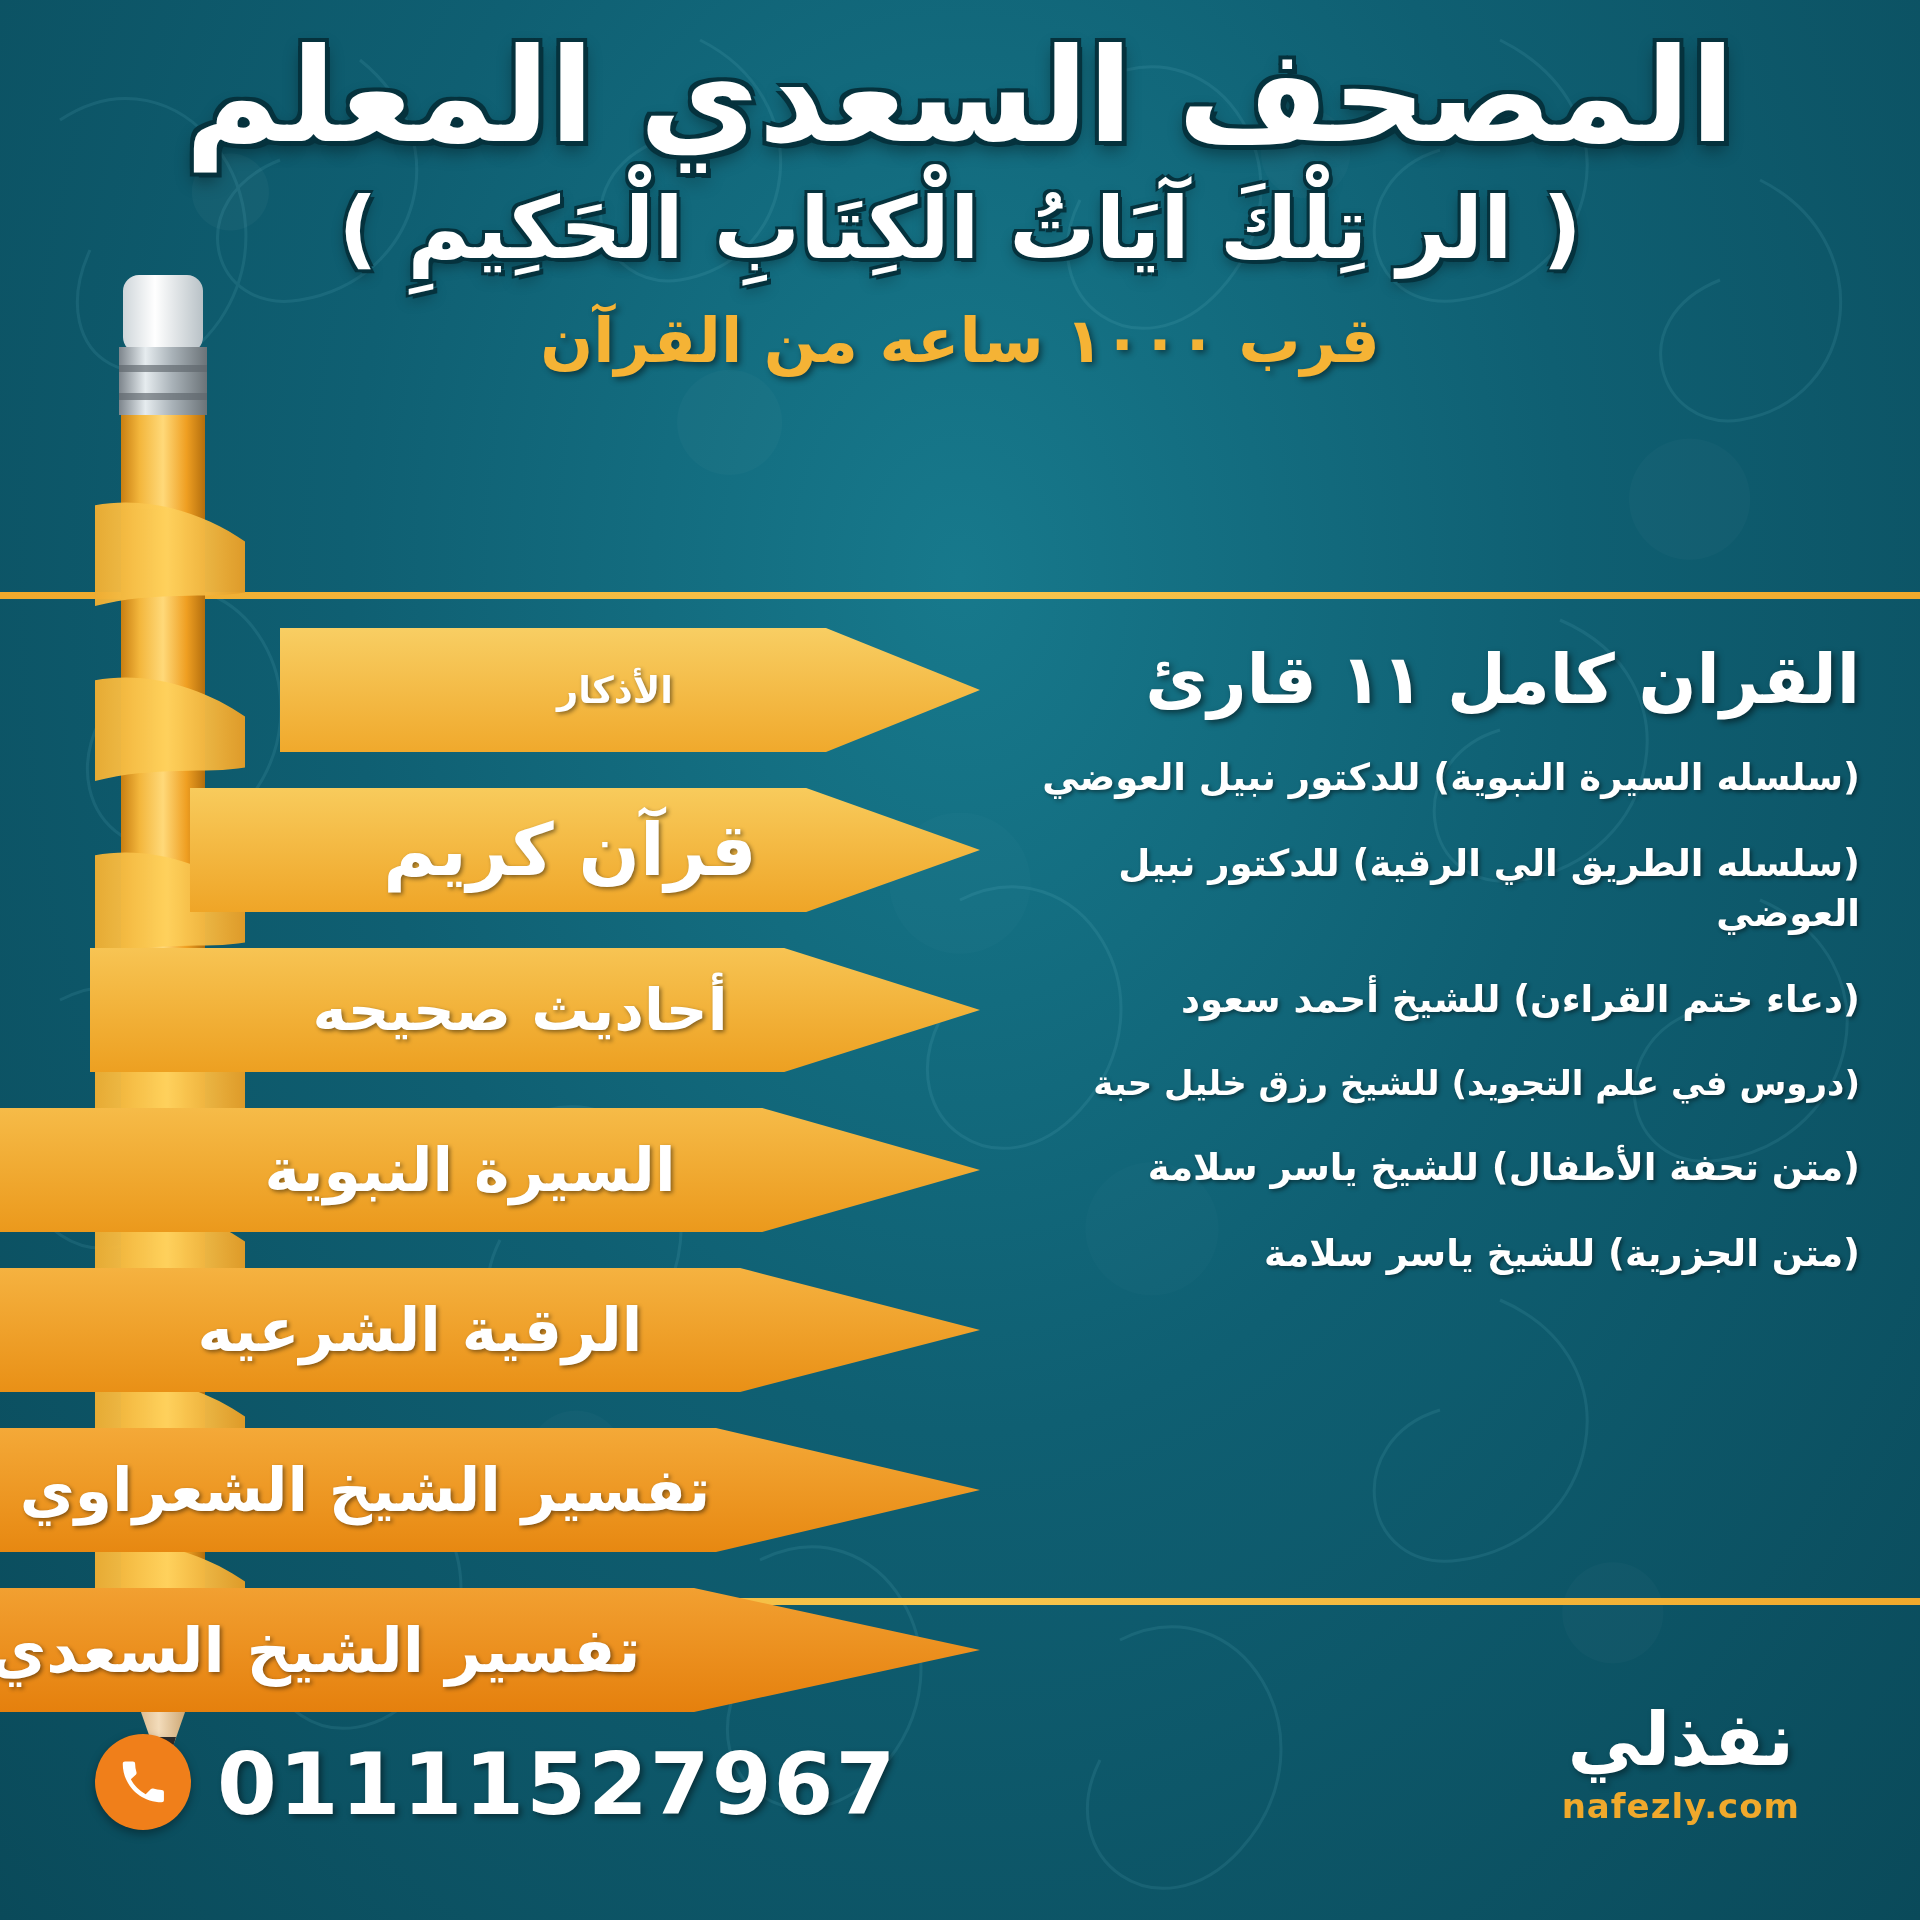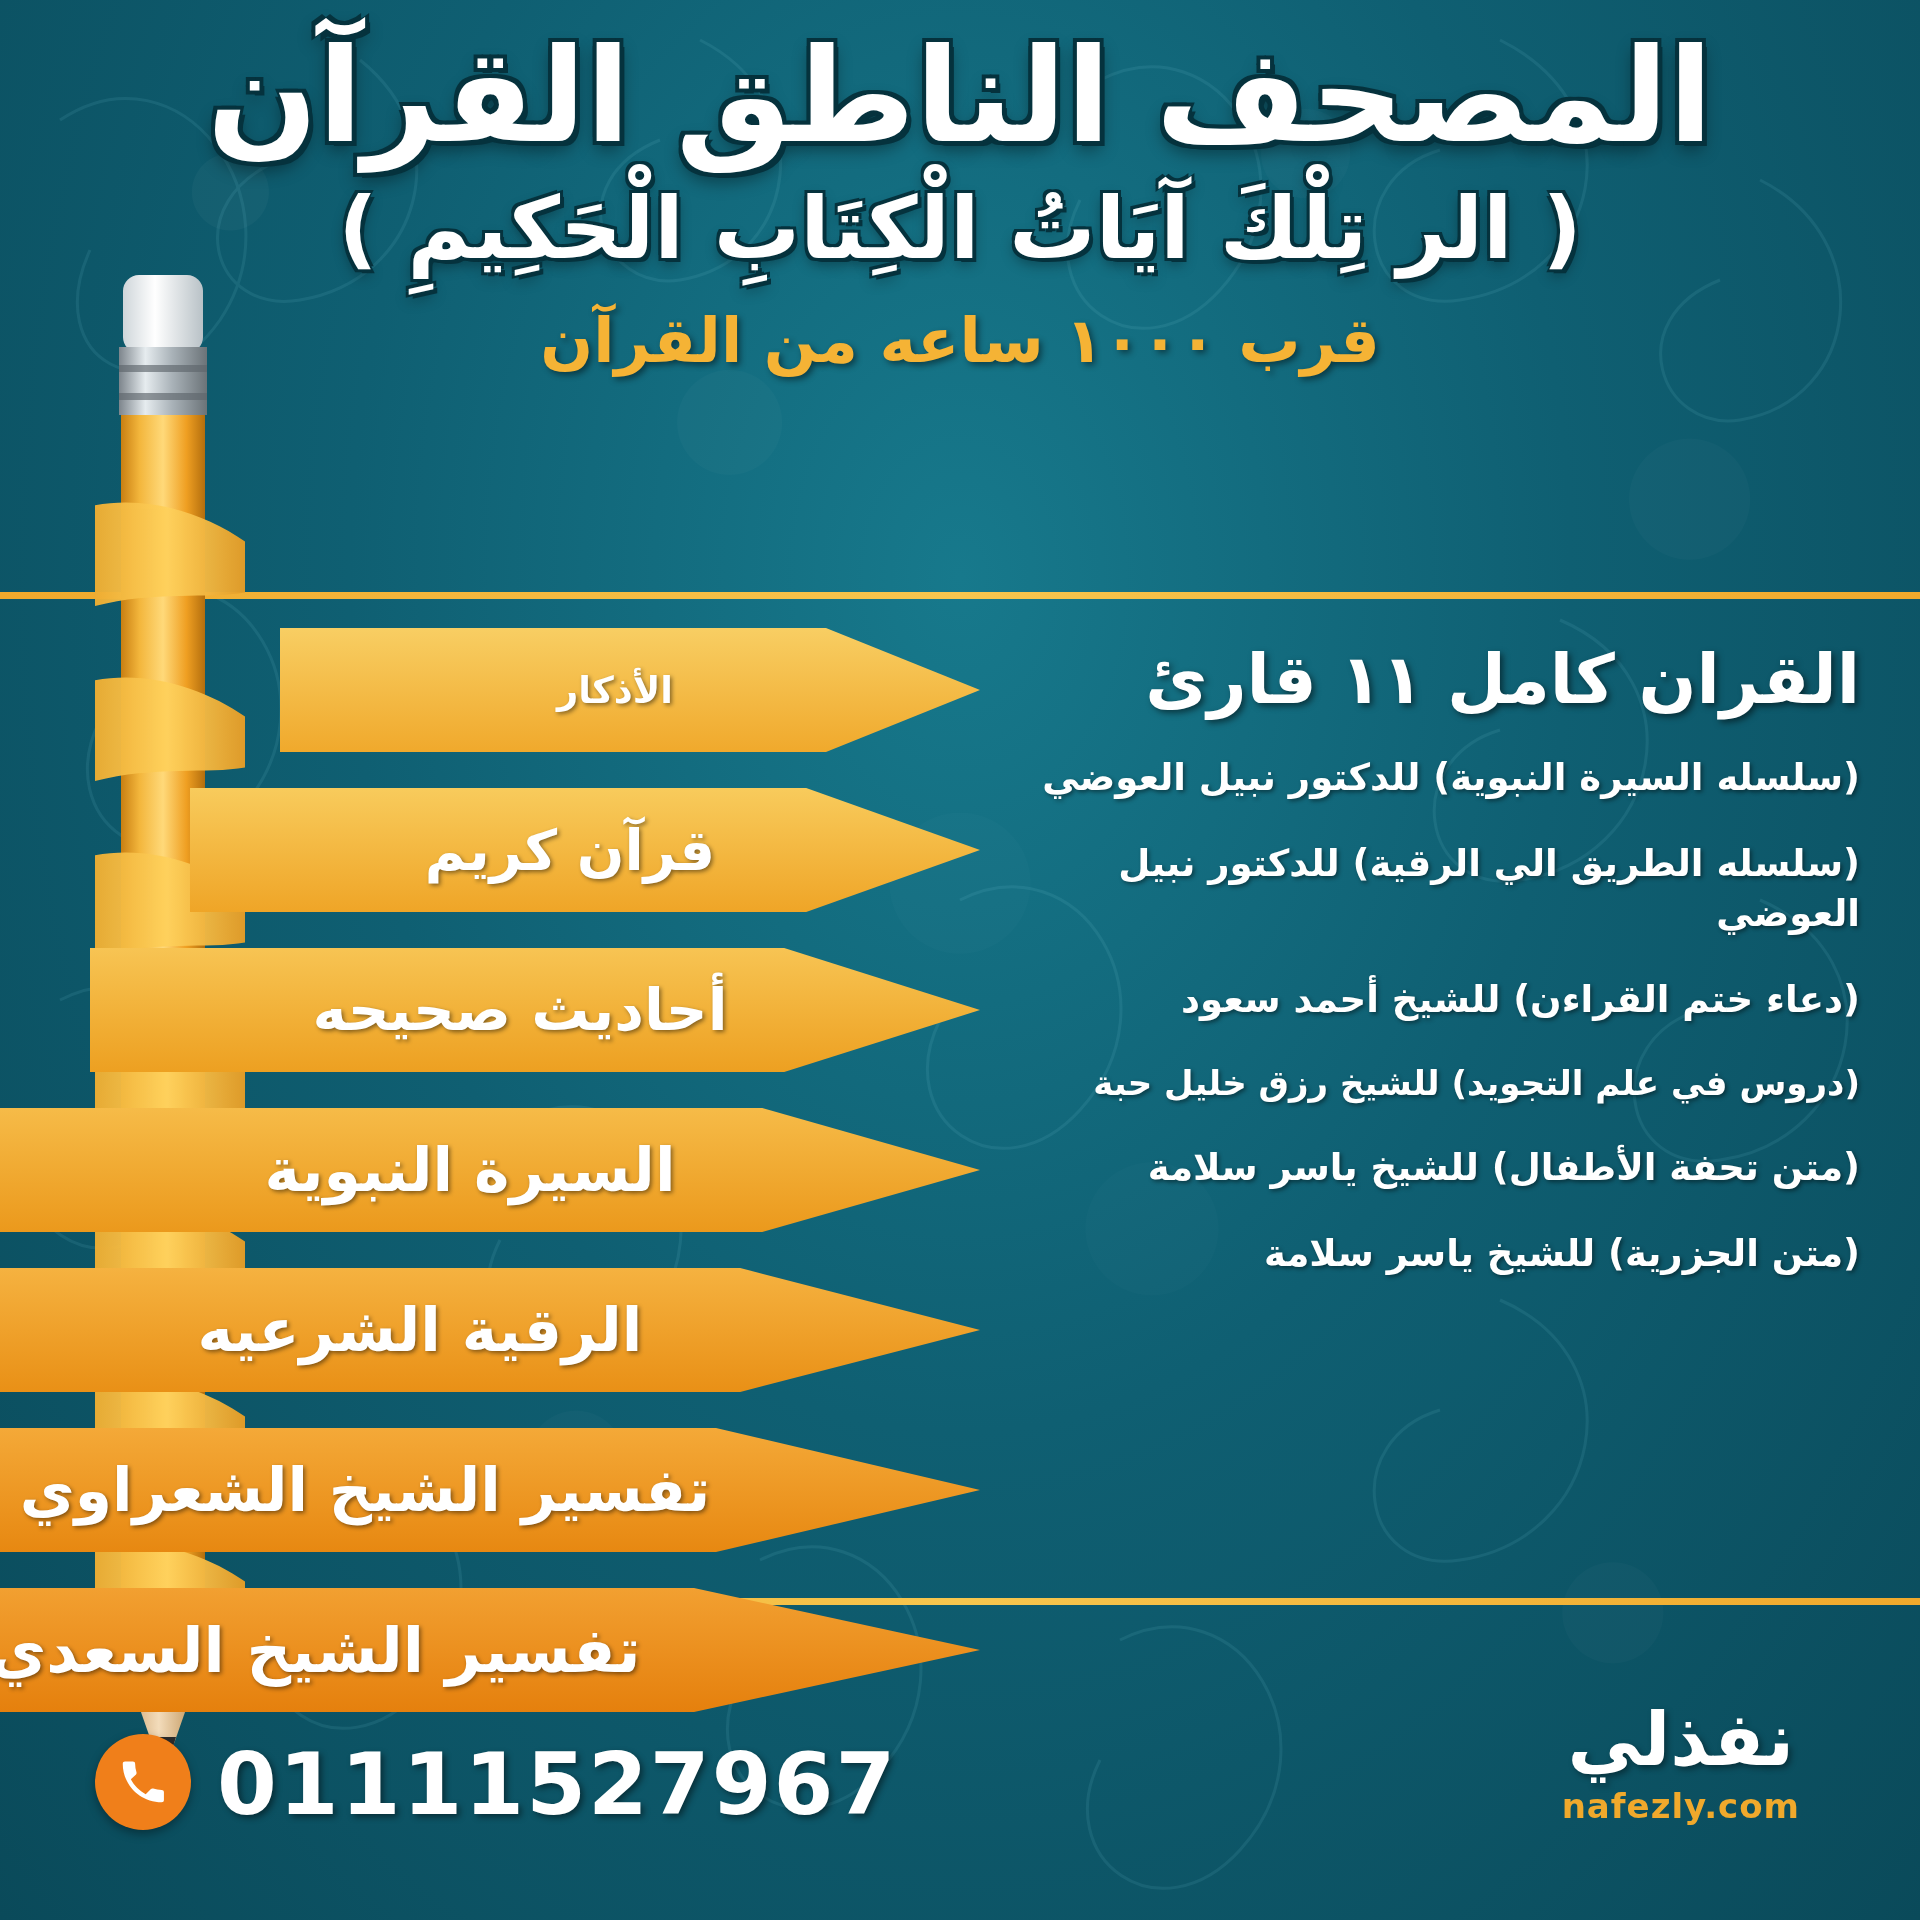--- a/index.html
+++ b/index.html
@@ -236,21 +236,21 @@
       <path d="M1500 1300 C1640 1360, 1600 1540, 1460 1560 C1360 1575, 1340 1440, 1440 1410"></path>
       <path d="M300 1480 C420 1420, 520 1580, 420 1690 C340 1778, 230 1700, 280 1600"></path>
       <path d="M760 1560 C880 1500, 980 1660, 880 1770 C800 1858, 690 1780, 740 1680"></path>
       <path d="M1120 1640 C1240 1580, 1340 1740, 1240 1850 C1160 1938, 1050 1860, 1100 1760"></path>
       <path d="M520 1120 C640 1060, 740 1220, 640 1330 C560 1418, 450 1340, 500 1240"></path>
       <path d="M960 900 C1080 840, 1180 1000, 1080 1110 C1000 1198, 890 1120, 940 1020"></path>
     </g>
   </svg>
 
   <div class="header">
-    <h1 class="main-title">المصحف الناطق القرآن</h1>
+    <h1 class="main-title">المصحف السعدي المعلم</h1>
     <div class="verse">( الر تِلْكَ آيَاتُ الْكِتَابِ الْحَكِيمِ )</div>
     <div class="subtitle">قرب ١٠٠٠ ساعه من القرآن</div>
   </div>
 
   <div class="rule rule-top"></div>
   <div class="rule rule-bottom"></div>
 
   <svg class="pencil" viewBox="0 0 150 1560" preserveAspectRatio="none">
     <defs>
       <linearGradient id="bodyGrad" x1="0" y1="0" x2="1" y2="0">
@@ -308,21 +308,21 @@
 
   <div class="arrows">
 
     <div class="arrow-row">
       <div class="arrow" style="width:700px;background:linear-gradient(180deg,#f8ce63,#f0a92c);font-size:37px;">
         <span>الأذكار</span>
       </div>
     </div>
 
     <div class="arrow-row">
-      <div class="arrow" style="width:790px;background:linear-gradient(180deg,#f8cb5c,#efa527);font-size:56px;">
+      <div class="arrow" style="width:790px;background:linear-gradient(180deg,#f8cb5c,#efa527);font-size:72px;">
         <span>قرآن كريم</span>
       </div>
     </div>
 
     <div class="arrow-row">
       <div class="arrow" style="width:890px;background:linear-gradient(180deg,#f7c453,#eda021);font-size:58px;">
         <span>أحاديث صحيحه</span>
       </div>
     </div>
 

